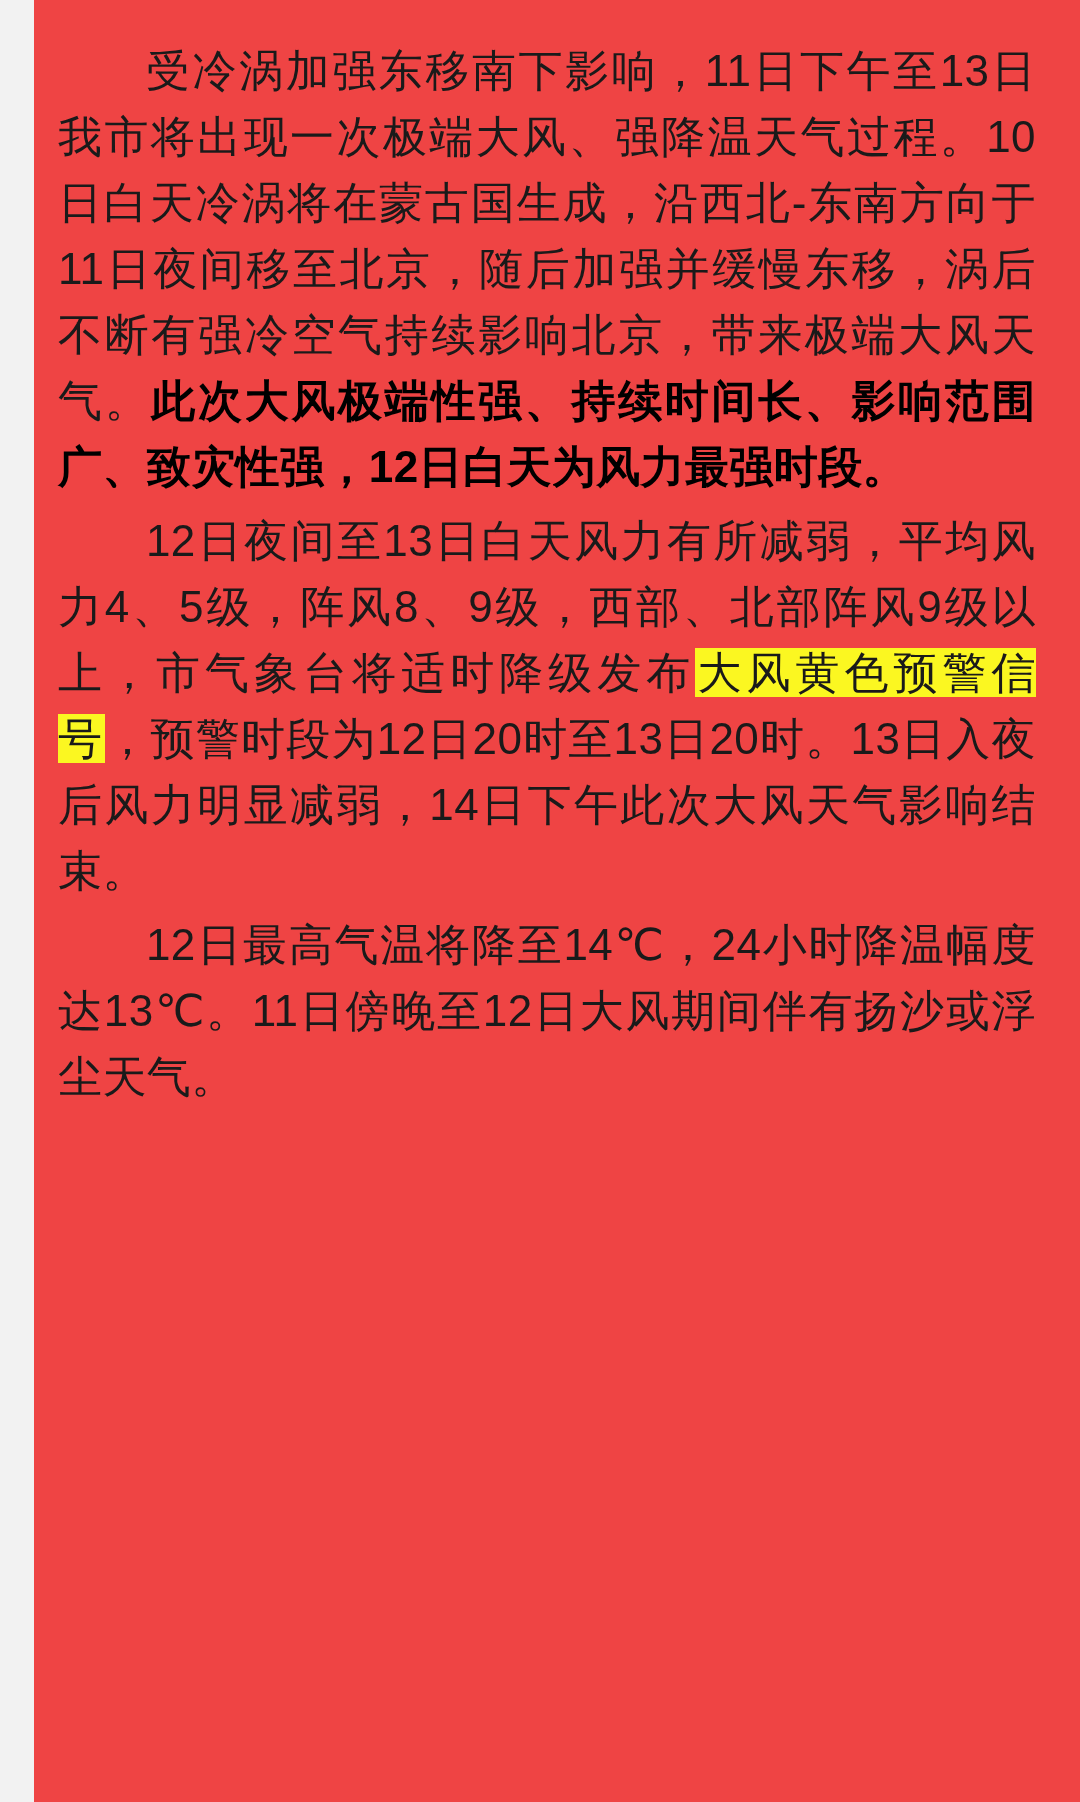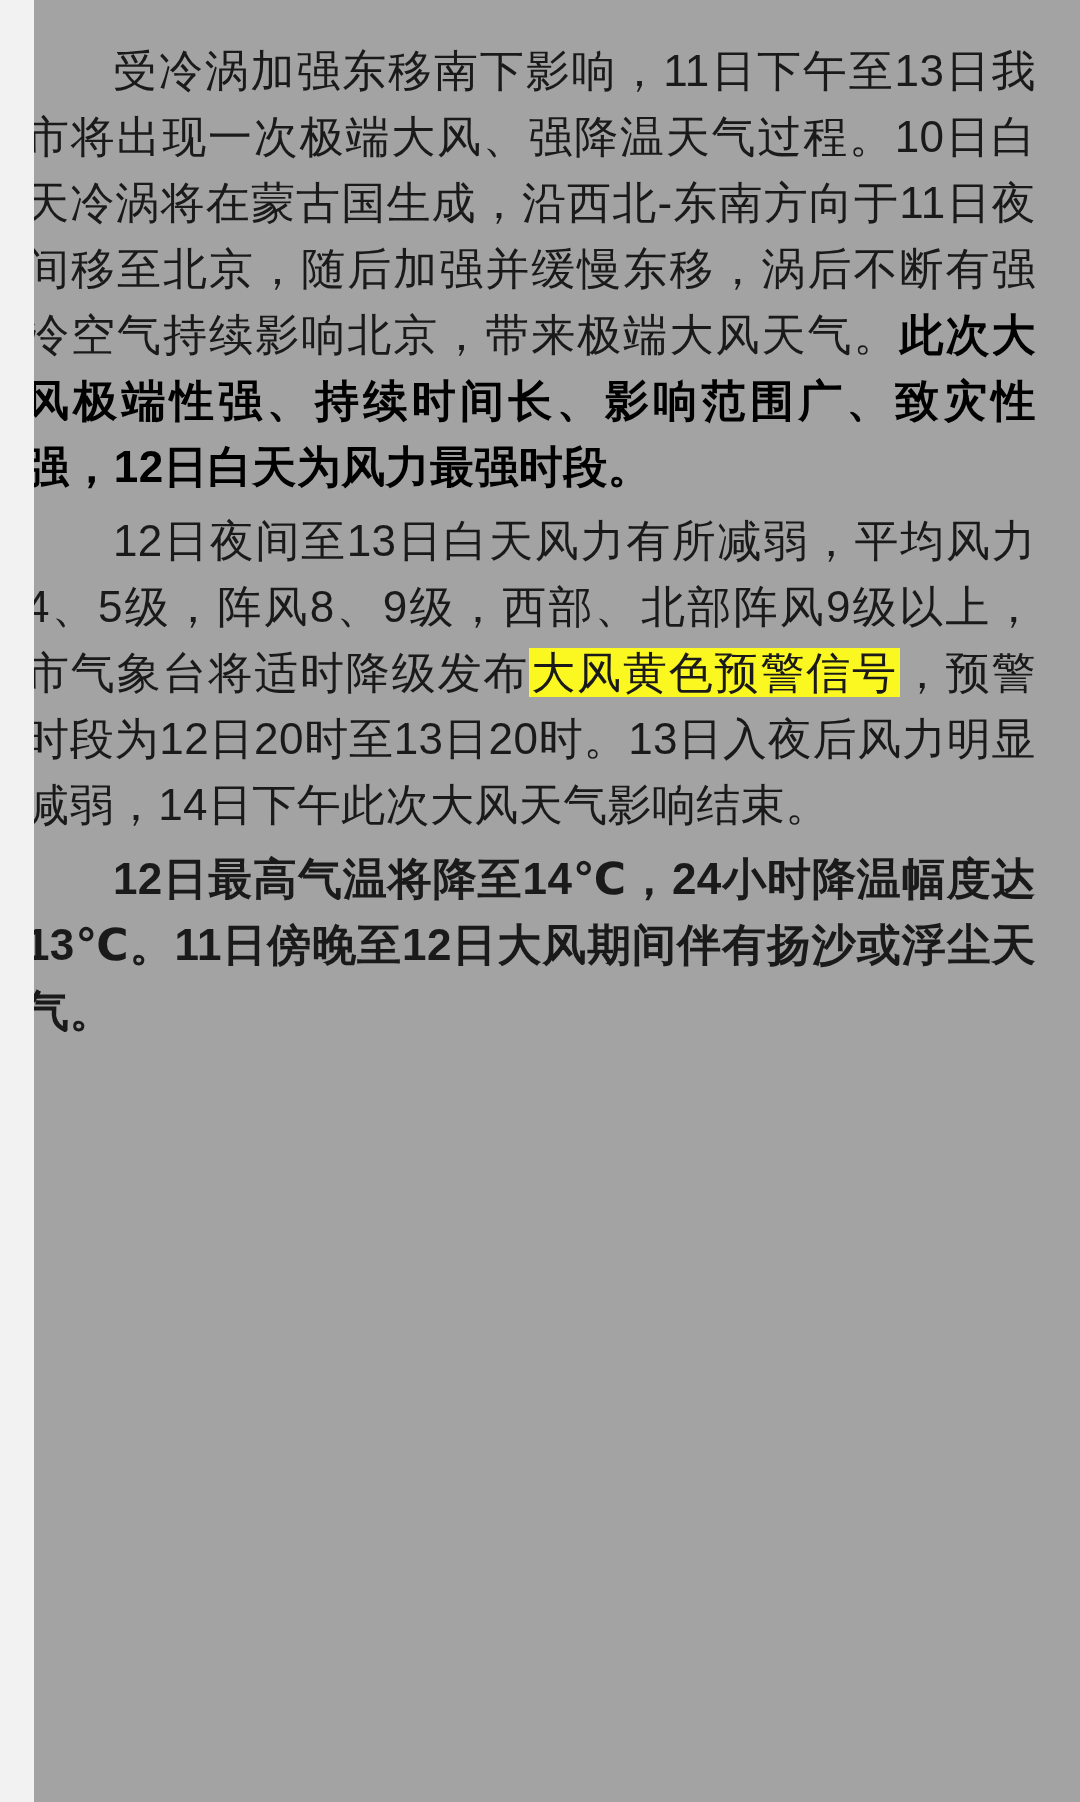--- a/index.html
+++ b/index.html
@@ -11,22 +11,22 @@
     width: 1080px;
     height: 1802px;
     font-family: "Liberation Sans", "DejaVu Sans", sans-serif;
     position: relative;
     overflow: hidden;
   }
   .page {
     box-sizing: border-box;
     width: 1080px;
     height: 1802px;
-    background: #a3a3a3;
-    padding: 38px 44px 0 25px;
+    background: #ef4444;
+    padding: 38px 44px 0 58px;
     position: relative;
   }
   .left-rail {
     position: absolute;
     left: 0;
     top: 0;
     width: 34px;
     height: 1802px;
     background: #f2f2f2;
   }
@@ -37,21 +37,20 @@
     letter-spacing: 0.4px;
     text-align: justify;
     text-justify: inter-character;
   }
   .para {
     margin: 0 0 8px 0;
     text-indent: 2em;
   }
   .para:last-child {
     margin-bottom: 0;
-    font-weight: bold;
   }
   .bold {
     font-weight: bold;
     color: #000000;
   }
   .hl-orange {
     background: #f5a11e;
     color: #1a1a1a;
     padding: 0 2px;
   }

